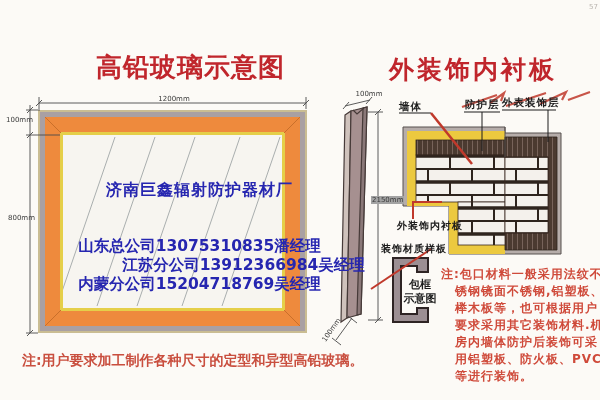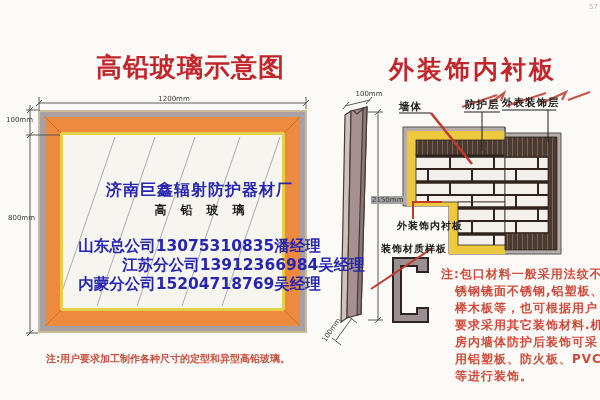--- a/index.html
+++ b/index.html
@@ -11,21 +11,21 @@
   .t-left{left:78px;top:50px;width:225px;font-size:26px;text-align:center;letter-spacing:1px;}
   .t-right{left:383px;top:53px;width:180px;font-size:25px;text-align:center;letter-spacing:3px;}
   .dim{font-size:7px;color:#3a3a3a;}
   .glass-txt{left:77px;width:245px;text-align:center;color:#2626b0;font-weight:bold;}
   .company{top:180px;font-size:16px;letter-spacing:1px;}
   .product{top:202px;font-size:12px;color:#1c1c1c;font-weight:600;letter-spacing:14px;text-indent:14px;}
   .phone{top:217px;font-size:15.5px;}
   .b1{top:236px;font-size:15.5px;}
   .b2{top:255px;font-size:15.5px;padding-left:44px;}
   .b3{top:274px;font-size:15.5px;}
-  .note-left{left:22px;top:352px;width:292px;text-align:center;font-size:10px;color:#c94f3f;font-weight:600;}
+  .note-left{left:22px;top:352px;width:292px;text-align:center;font-size:14px;color:#c94f3f;font-weight:600;}
   .lbl{font-size:10.5px;color:#1c1c1c;font-weight:600;letter-spacing:1px;}
   .note-right{left:441px;top:266px;width:152px;font-size:12px;line-height:17px;color:#cf4a3a;
               font-weight:600;letter-spacing:1px;white-space:normal;padding-left:14px;text-indent:-14px;}
   .profile-lbl{left:399px;top:278px;width:42px;text-align:center;font-size:11px;color:#1c1c1c;font-weight:600;line-height:14px;}
   .dim-2150{left:371px;top:196px;background:#a3a3a3;padding:0 1px;}
   .dim-bar-top{left:351px;top:90px;width:36px;text-align:center;}
   .dim-bar-bot{left:318px;top:326px;transform:rotate(-55deg);}
   .corner-mark{left:589px;top:3px;font-size:7px;color:#b9b4ae;}
 </style>
 </head>
@@ -117,33 +117,36 @@
   </svg>
 
   <div class="abs title t-left">高铅玻璃示意图</div>
   <div class="abs title t-right">外装饰内衬板</div>
 
   <div class="abs dim" style="left:148px;top:95px;width:52px;text-align:center;">1200mm</div>
   <div class="abs dim" style="left:6px;top:116px;">100mm</div>
   <div class="abs dim" style="left:8px;top:214px;">800mm</div>
 
   <div class="abs glass-txt company">济南巨鑫辐射防护器材厂</div>
-  <div class="abs glass-txt product">高铅玻璃</div>
   <div class="abs glass-txt b1">山东总公司13075310835潘经理</div>
   <div class="abs glass-txt b2">江苏分公司13912366984吴经理</div>
   <div class="abs glass-txt b3">内蒙分公司15204718769吴经理</div>
 
   <div class="abs note-left">注:用户要求加工制作各种尺寸的定型和异型高铅玻璃。</div>
 
   <div class="abs lbl" style="left:399px;top:100px;">墙体</div>
   <div class="abs lbl" style="left:465px;top:98px;">防护层</div>
   <div class="abs lbl" style="left:502px;top:96px;">外表装饰层</div>
   <div class="abs lbl" style="left:397px;top:219px;font-size:10px;">外装饰内衬板</div>
   <div class="abs lbl" style="left:381px;top:242px;font-size:10px;text-align:center;">装饰材质样板</div>
 
+  <div class="abs profile-lbl">
+    <span>包框</span><br>
+    <span>示意图</span>
+  </div>
 
   <div class="abs dim dim-bar-top">100mm</div>
   <div class="abs dim dim-2150">2150mm</div>
   <div class="abs dim dim-bar-bot">100mm</div>
 
   <div class="abs note-right">注:包口材料一般采用法纹不锈钢镜面不锈钢,铝塑板、榉木板等，也可根据用户要求采用其它装饰材料.机房内墙体防护后装饰可采用铝塑板、防火板、PVC等进行装饰。</div>
 
   <div class="abs corner-mark">57</div>
 </div>
 

